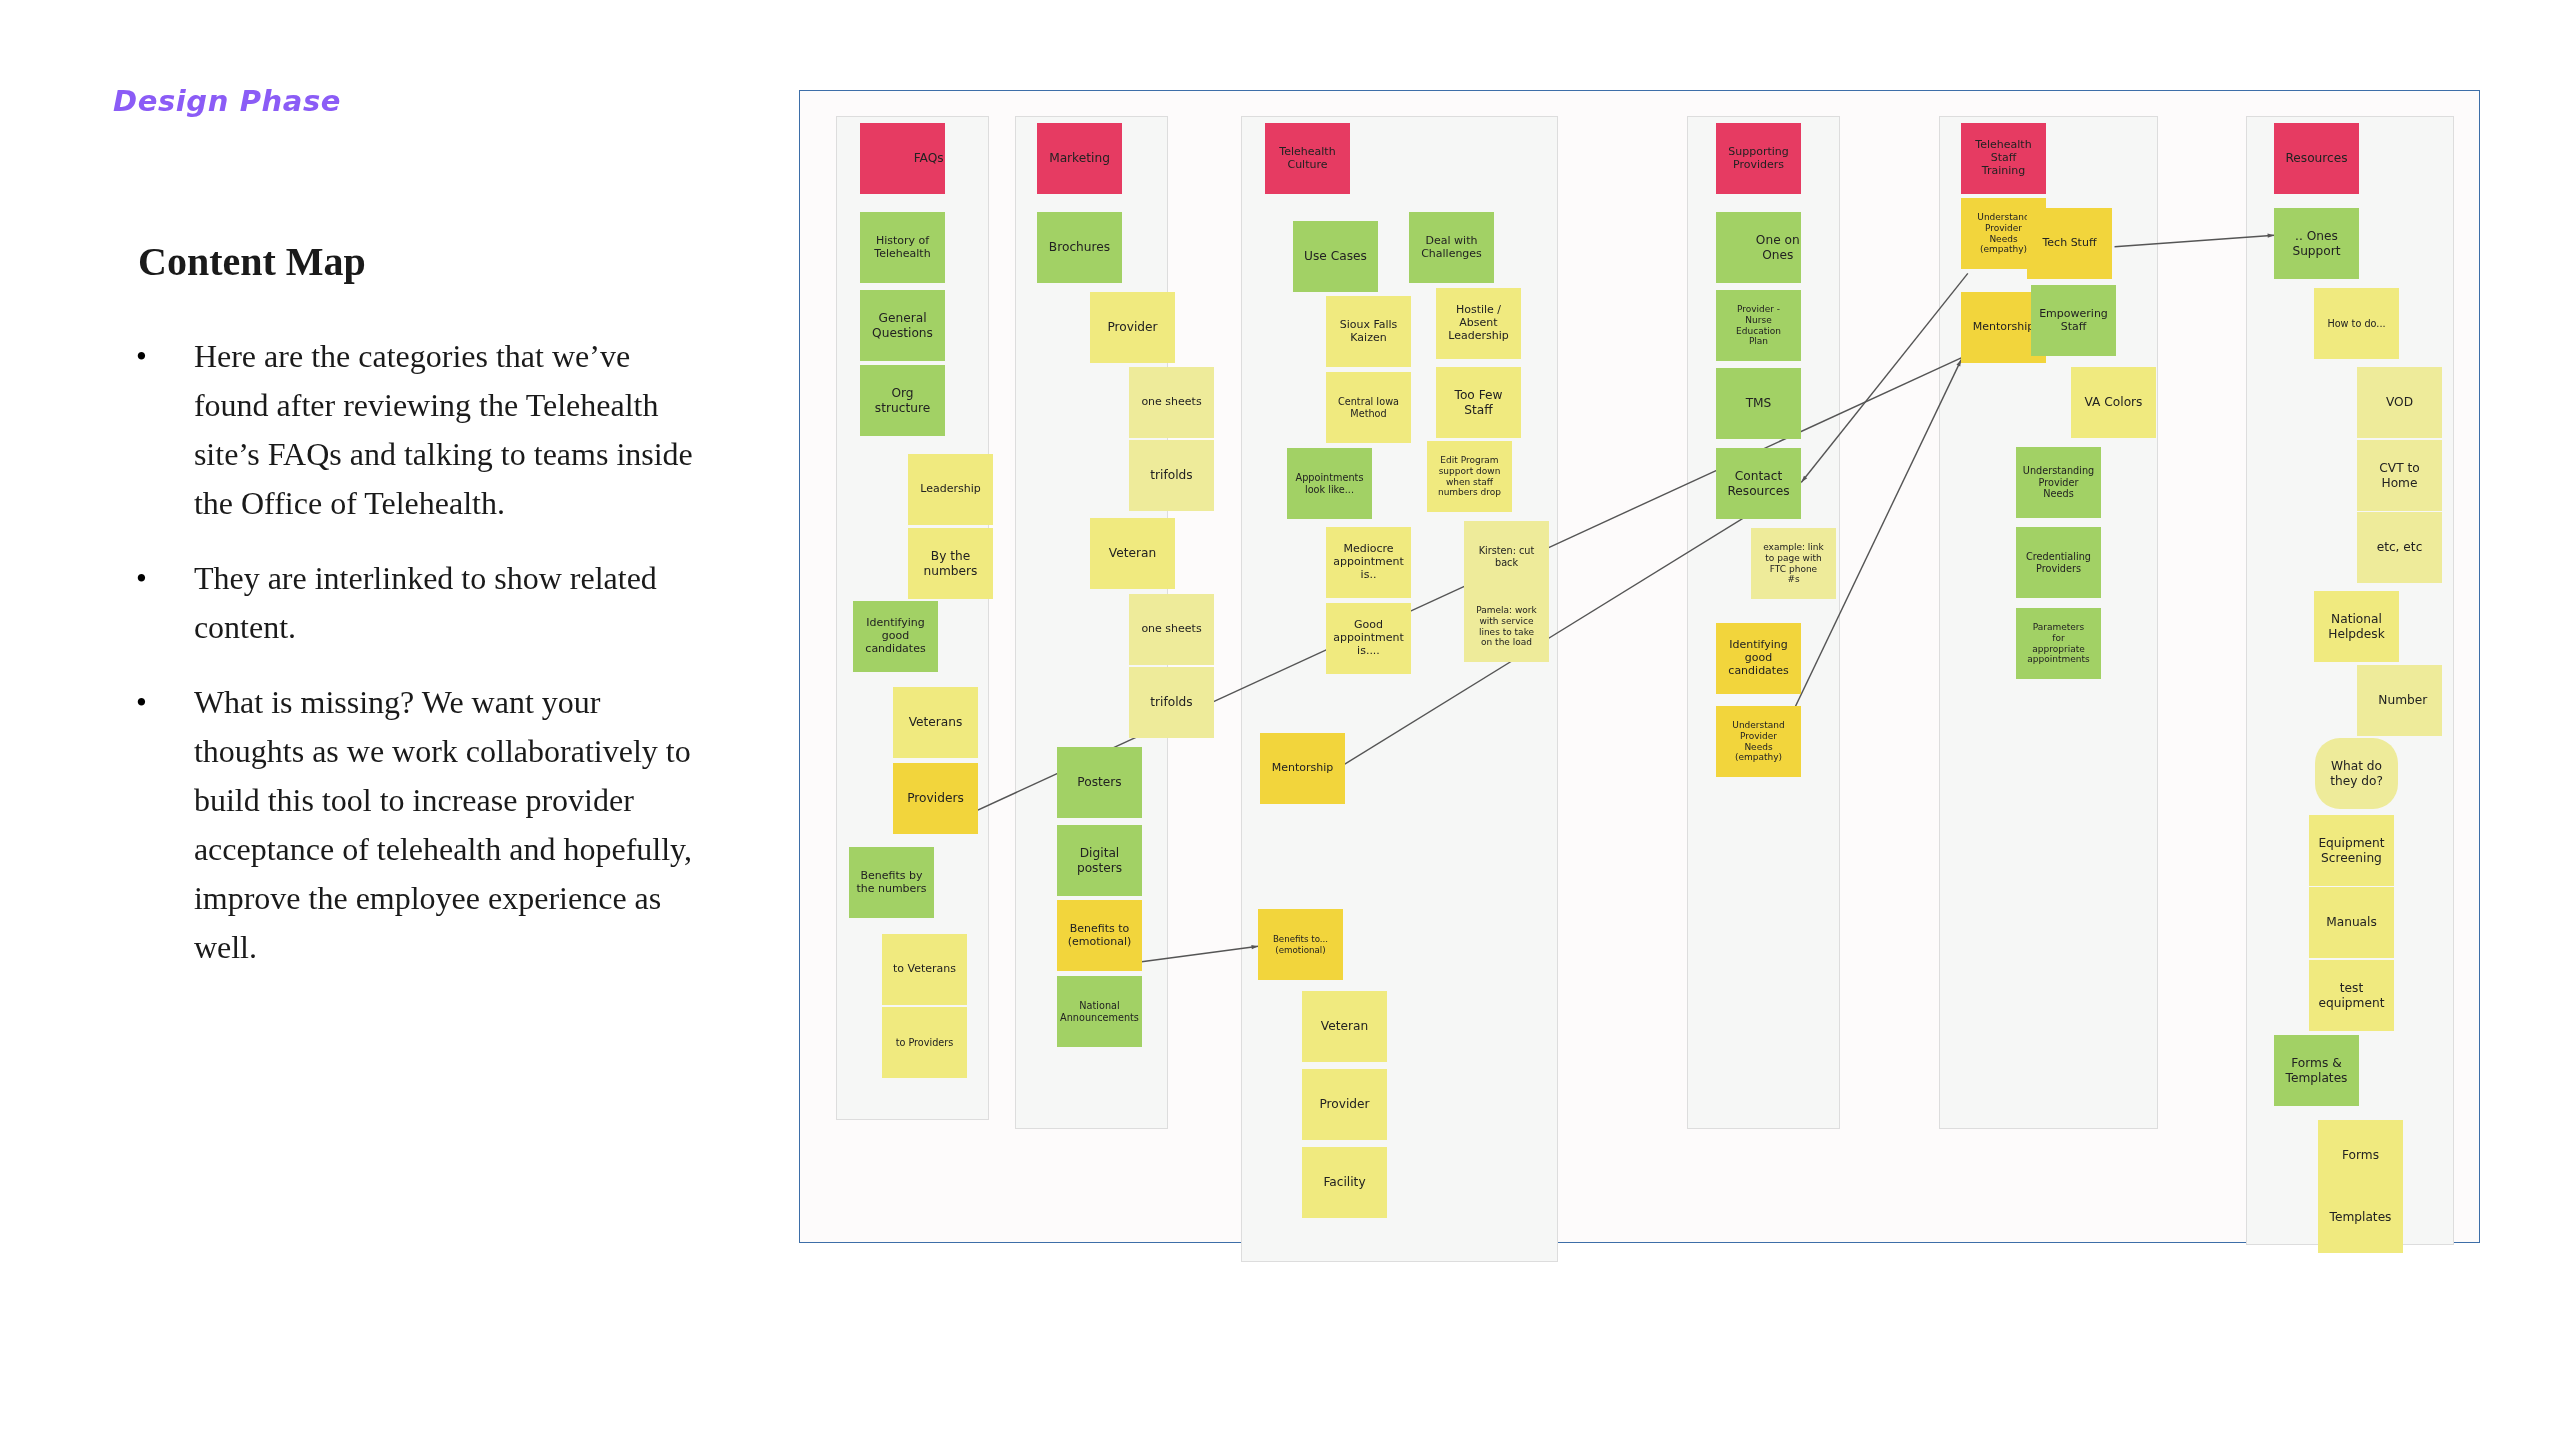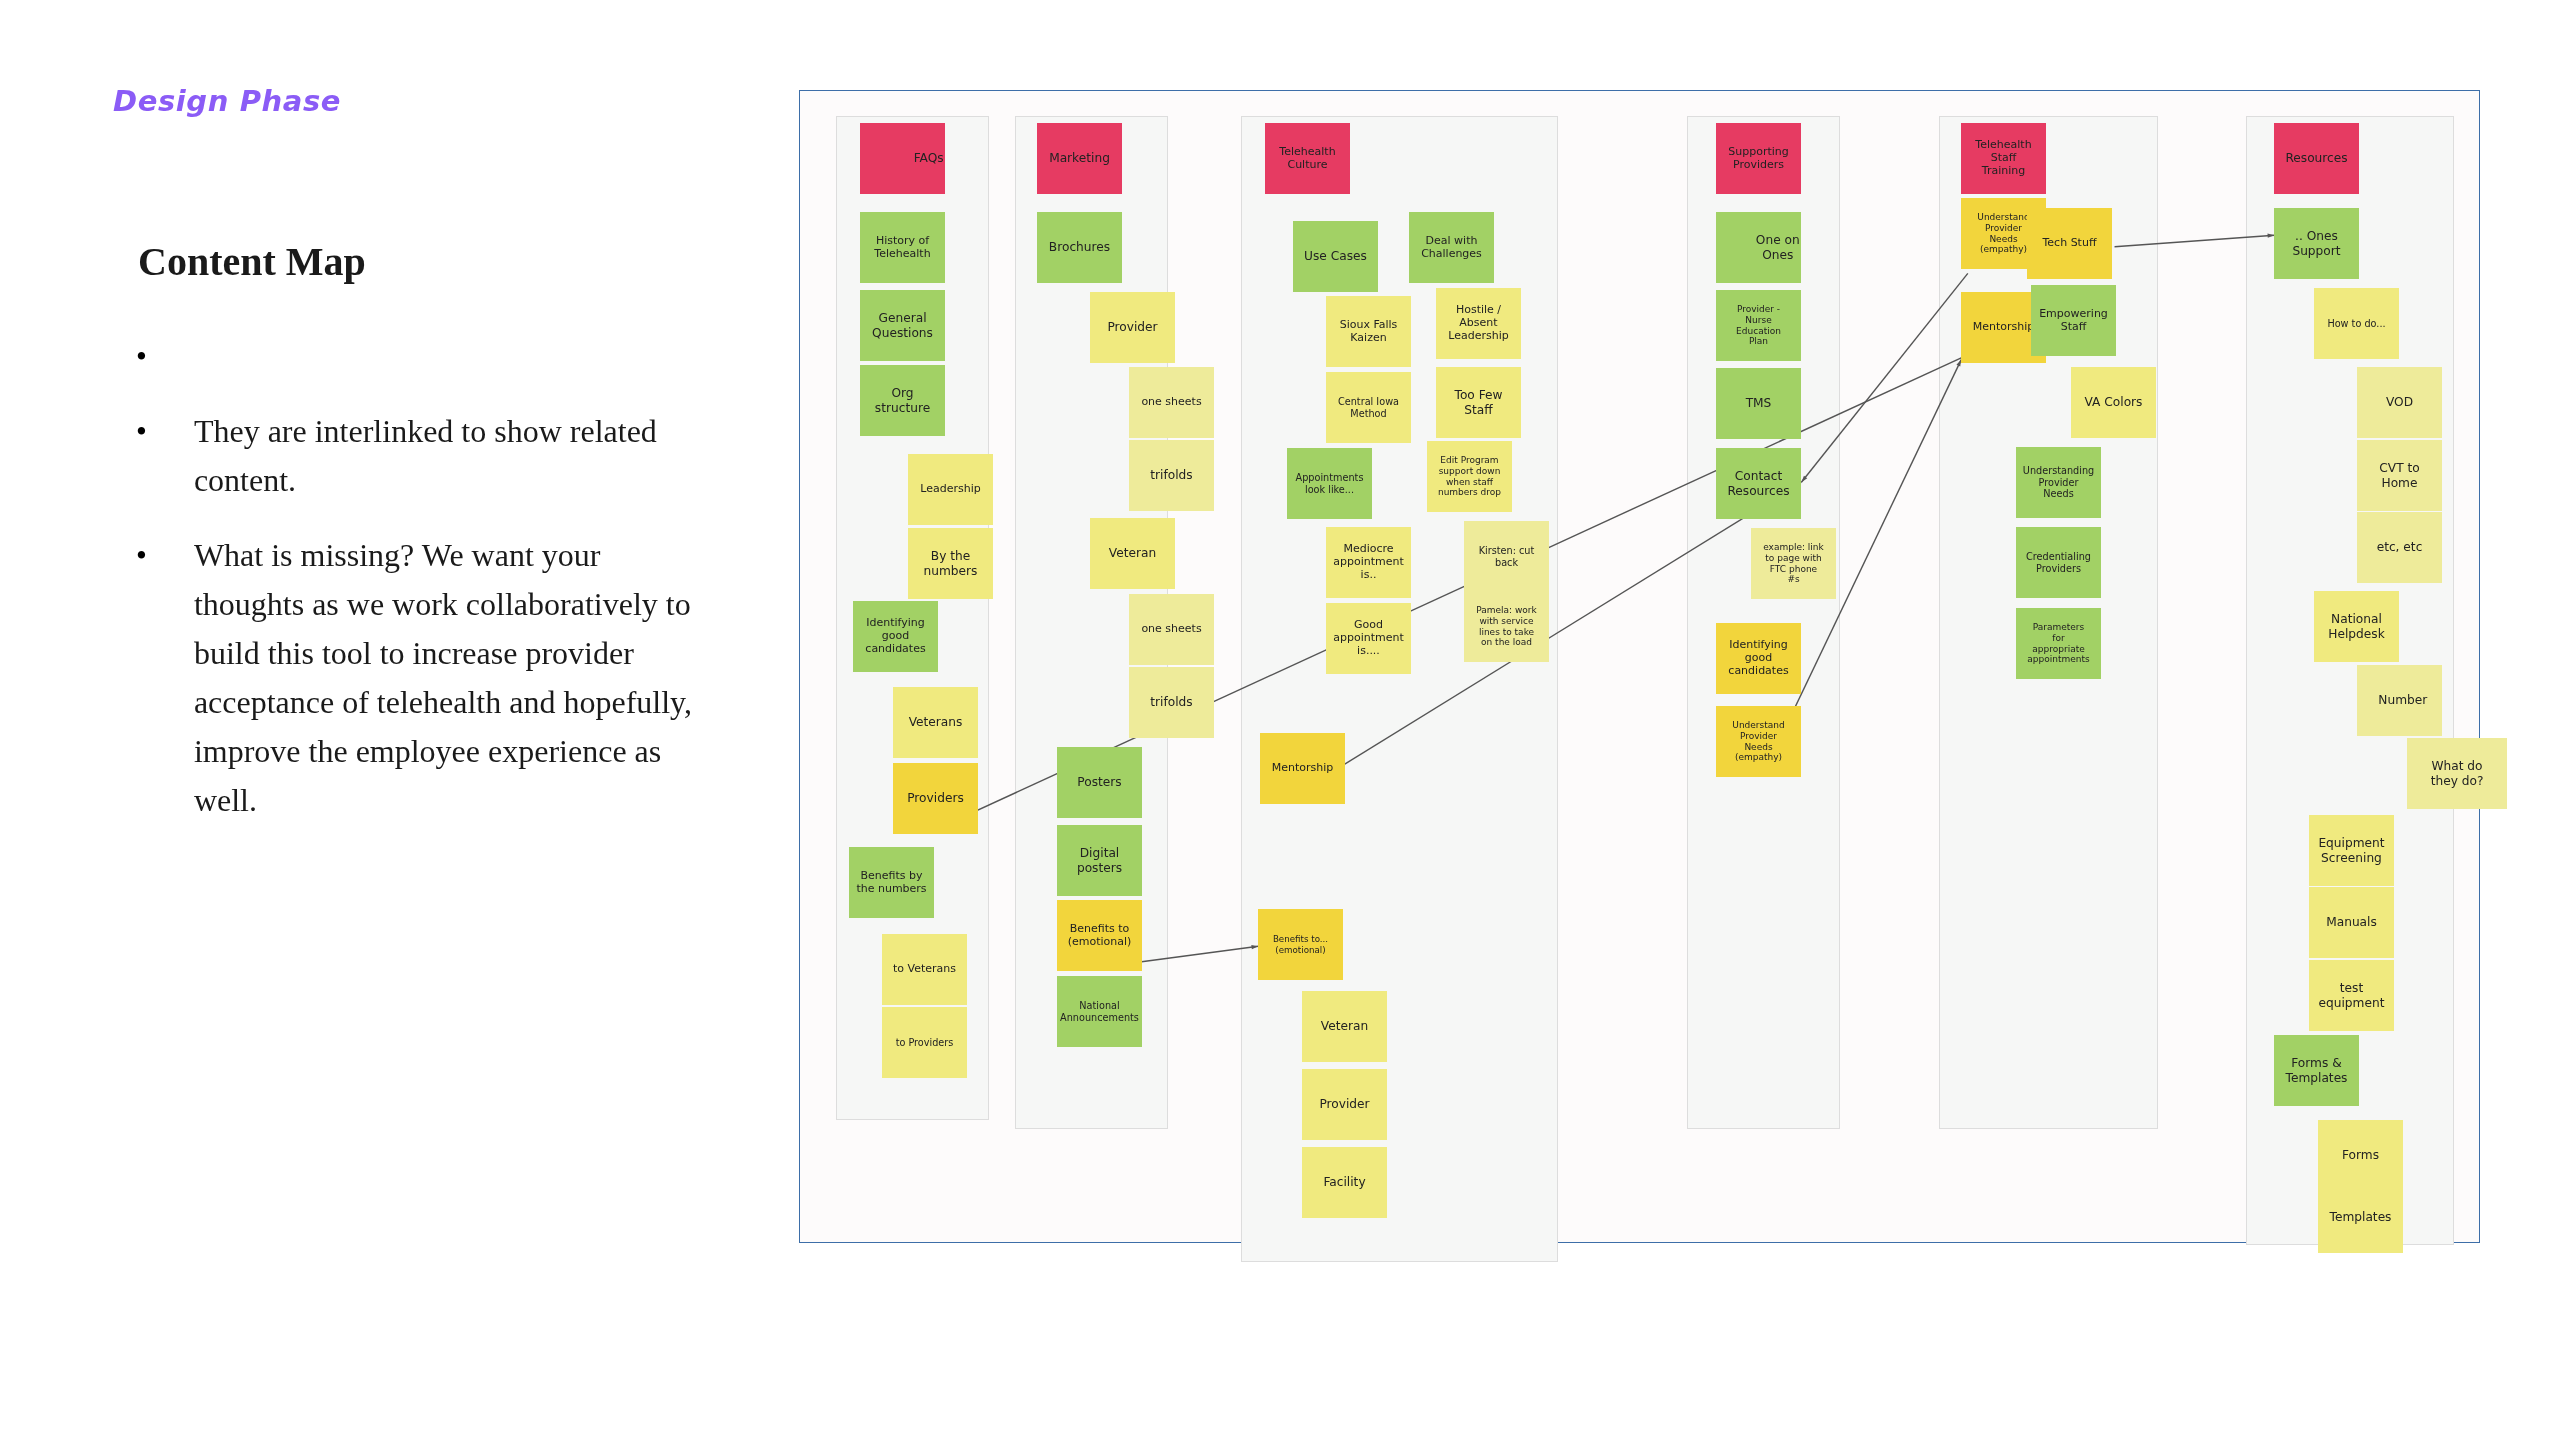--- a/index.html
+++ b/index.html
@@ -66,20 +66,21 @@
 </style>
 </head>
 <body>
 
 <div id="slide-left">
   <div id="phase-label">Design  Phase</div>
   <div id="content-title">Content Map</div>
   <div id="bullet-list">
     <div class="bullet-row">
       <span class="bullet-dot">•</span>
+      <span class="bullet-text">Here are the categories that we’ve found after reviewing the Telehealth site’s FAQs and talking to teams inside the Office of Telehealth.</span>
     </div>
     <div class="bullet-row">
       <span class="bullet-dot">•</span>
       <span class="bullet-text">They are interlinked to show related content.</span>
     </div>
     <div class="bullet-row">
       <span class="bullet-dot">•</span>
       <span class="bullet-text">What is missing? We want your thoughts as we work collaboratively to build this tool to increase provider acceptance of telehealth and hopefully, improve the employee experience as well.</span>
     </div>
   </div>
@@ -229,21 +230,21 @@
         <div class="note n-green" style="left: 1474px; top: 117px; width: 85px; height: 71px;"><span style="font-size: 12.2px;">.. Ones
 Support</span></div>
         <div class="note n-yellow" style="left: 1514px; top: 197px; width: 85px; height: 71px;"><span style="font-size: 9.7px;">How to do...</span></div>
         <div class="note n-paleyellow" style="left: 1557px; top: 276px; width: 85px; height: 71px;"><span style="font-size: 12.2px;">VOD</span></div>
         <div class="note n-paleyellow" style="left: 1557px; top: 349px; width: 85px; height: 71px;"><span style="font-size: 12.2px;">CVT to
 Home</span></div>
         <div class="note n-paleyellow" style="left: 1557px; top: 421px; width: 85px; height: 71px;"><span style="font-size: 12.2px;">etc, etc</span></div>
         <div class="note n-yellow" style="left: 1514px; top: 500px; width: 85px; height: 71px;"><span style="font-size: 12.2px;">National
 Helpdesk</span></div>
         <div class="note n-paleyellow" style="left: 1557px; top: 574px; width: 85px; height: 71px; padding-left: 8px;"><span style="font-size: 12.2px;">Number</span></div>
-        <div class="note n-paleyellow" style="left: 1607px; top: 647px; width: 100px; height: 71px;"><span style="font-size: 12.2px;">What do
+        <div class="note n-paleyellow" style="left: 1515px; top: 647px; width: 83px; height: 71px; border-radius: 25px;"><span style="font-size: 12.2px;">What do
 they do?</span></div>
         <div class="note n-yellow" style="left: 1509px; top: 724px; width: 85px; height: 71px;"><span style="font-size: 12.2px;">Equipment
 Screening</span></div>
         <div class="note n-yellow" style="left: 1509px; top: 796px; width: 85px; height: 71px;"><span style="font-size: 12.2px;">Manuals</span></div>
         <div class="note n-yellow" style="left: 1509px; top: 869px; width: 85px; height: 71px;"><span style="font-size: 12.2px;">test
 equipment</span></div>
         <div class="note n-green" style="left: 1474px; top: 944px; width: 85px; height: 71px;"><span style="font-size: 12.2px;">Forms &amp;
 Templates</span></div>
         <div class="note n-yellow" style="left: 1518px; top: 1029px; width: 85px; height: 71px;"><span style="font-size: 12.2px;">Forms</span></div>
         <div class="note n-yellow" style="left: 1518px; top: 1091px; width: 85px; height: 71px;"><span style="font-size: 12.2px;">Templates</span></div>

